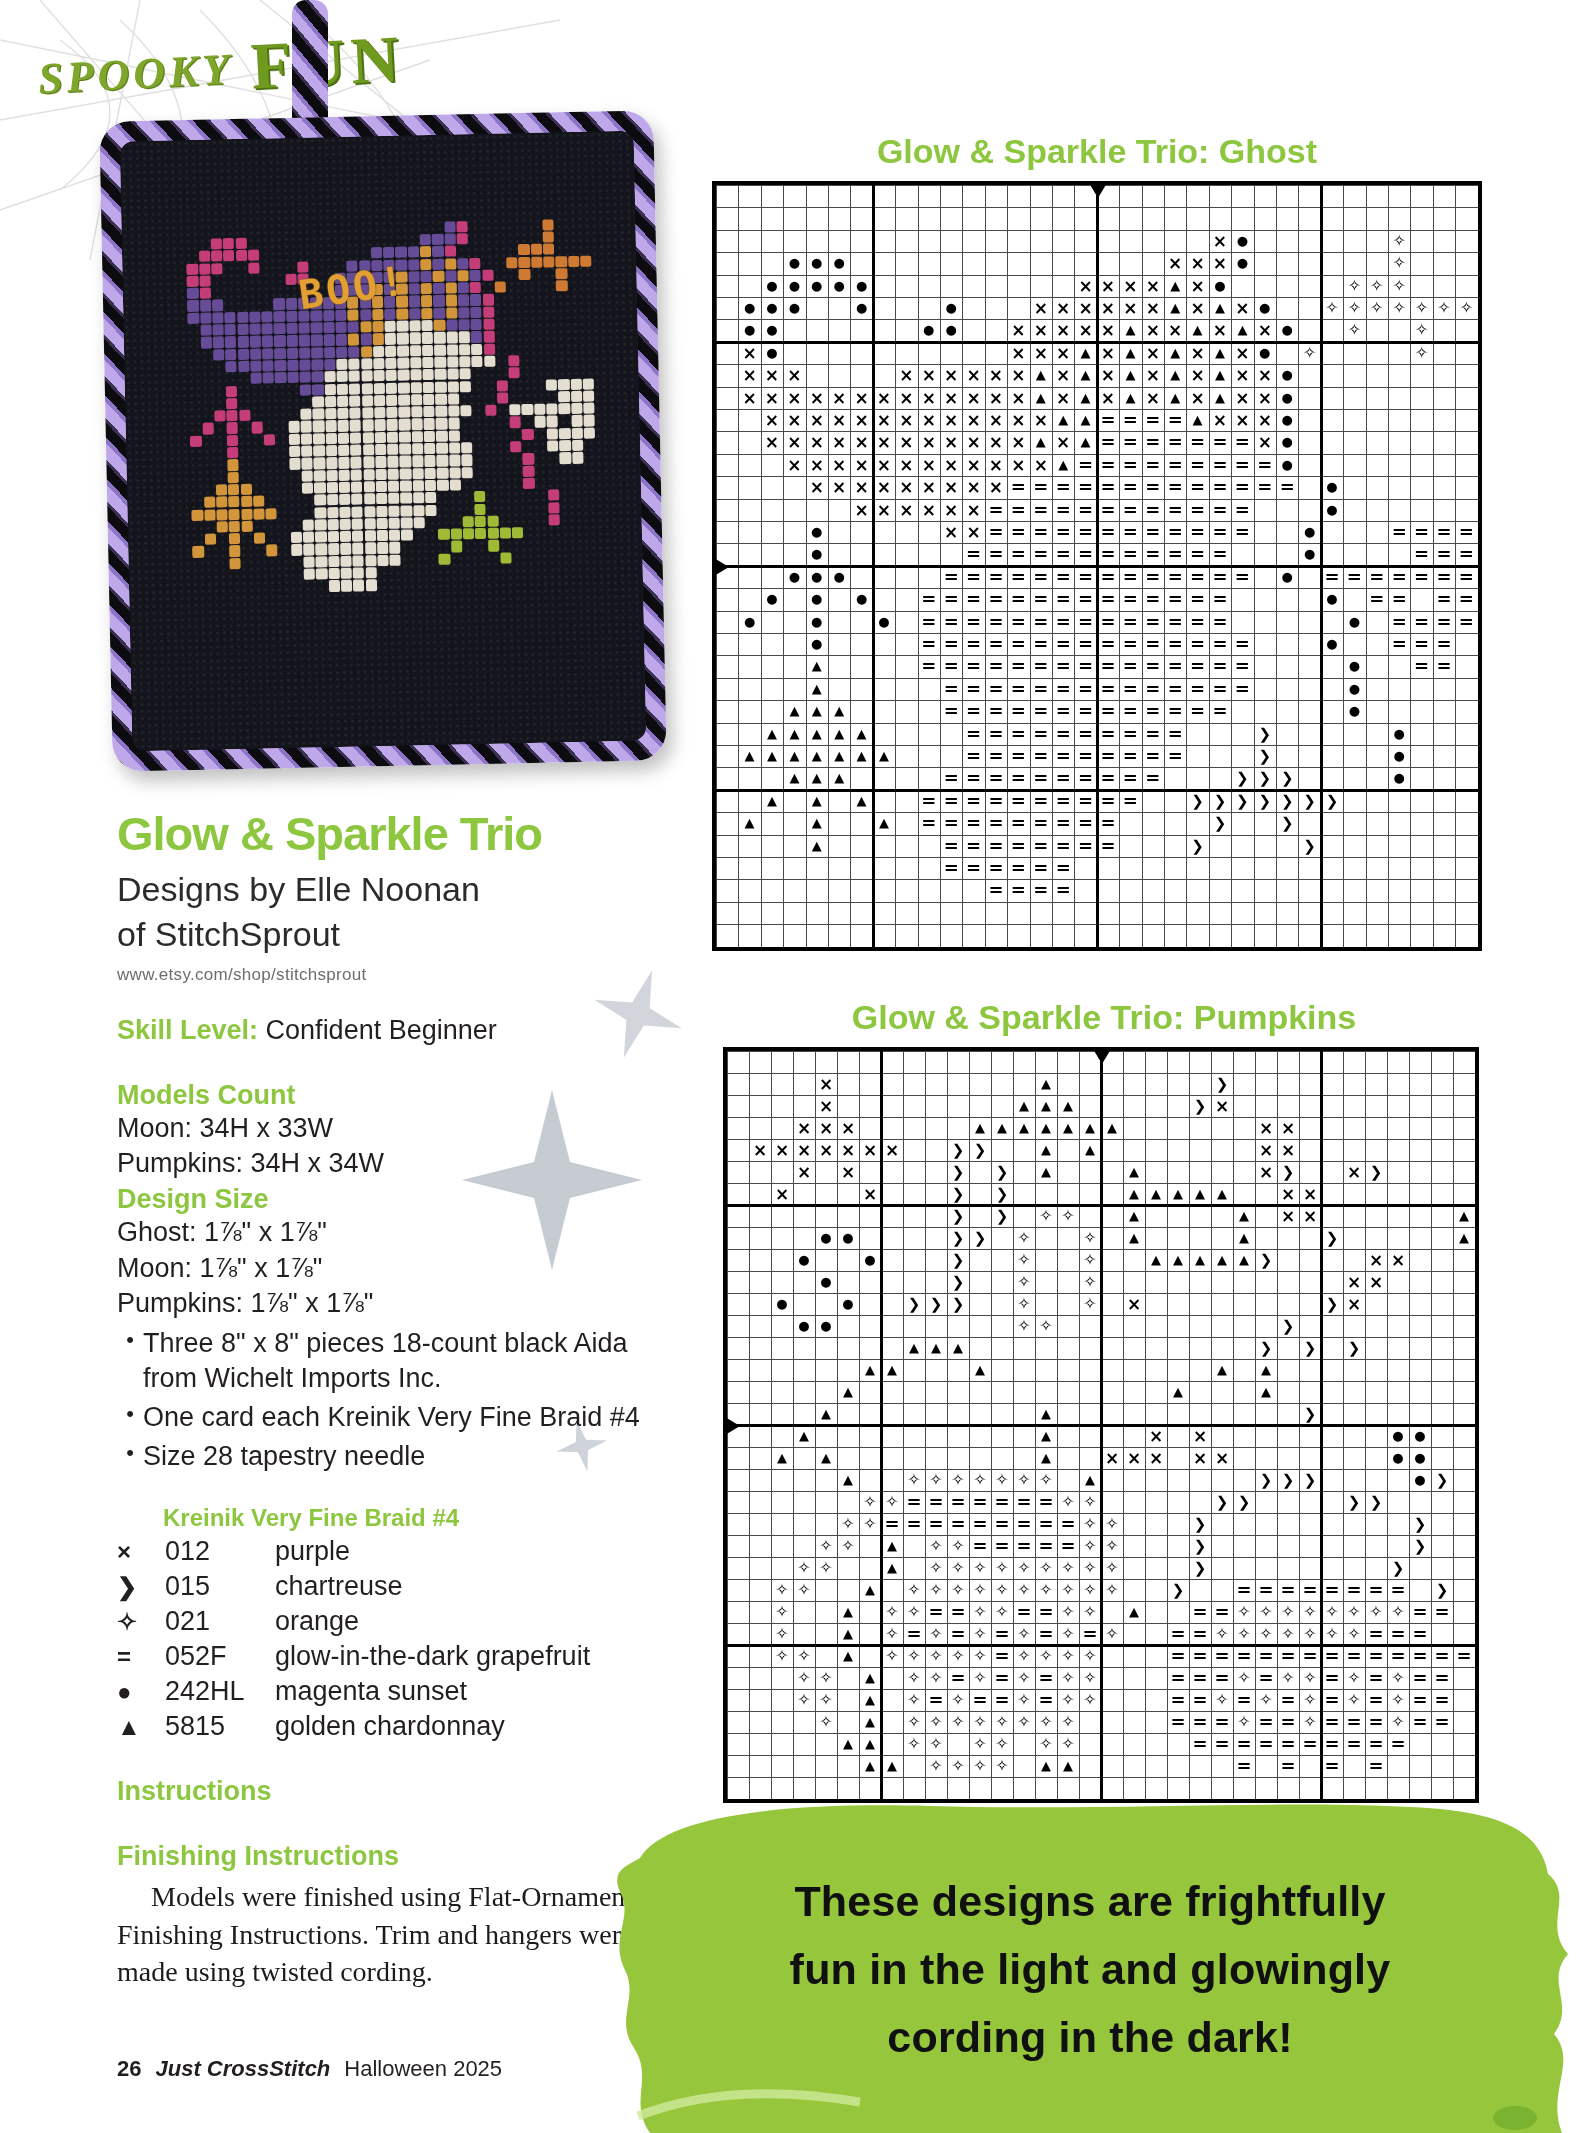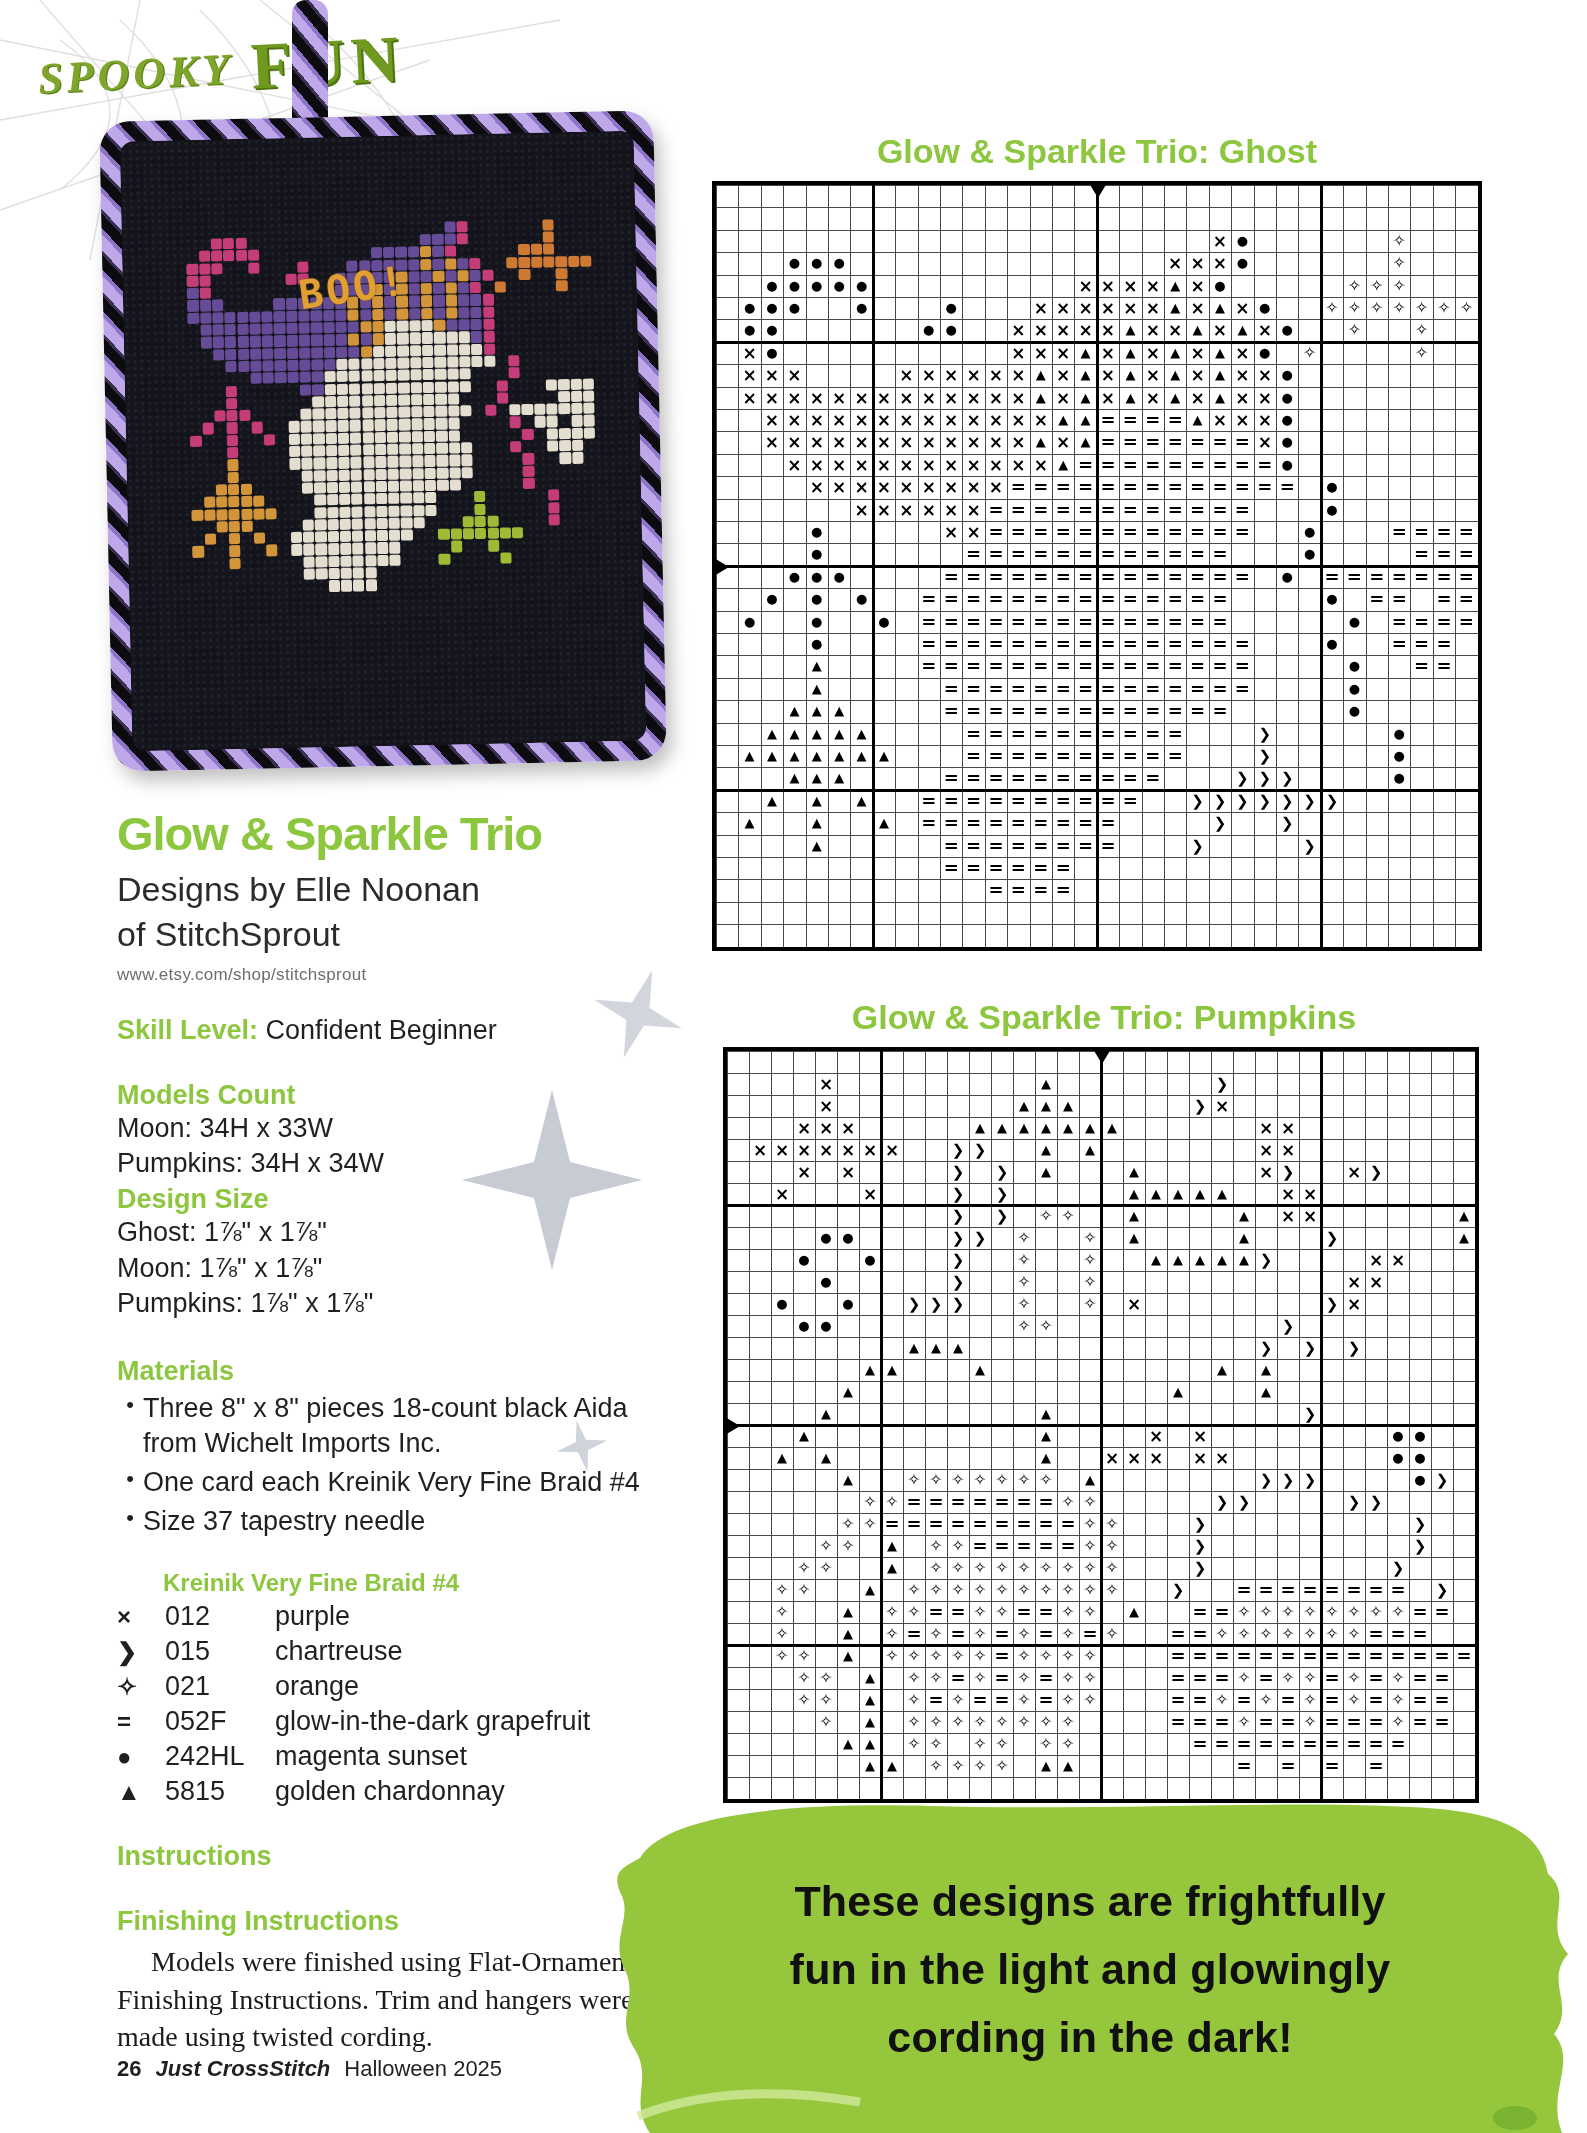--- a/index.html
+++ b/index.html
@@ -686,33 +686,32 @@
 
     <div class="sec-h">Models Count</div>
     <div class="plain-line">Moon: 34H x 33W</div>
     <div class="plain-line">Pumpkins: 34H x 34W</div>
 
     <div class="sec-h tight">Design Size</div>
     <div class="plain-line">Ghost: 1⅞" x 1⅞"</div>
     <div class="plain-line">Moon: 1⅞" x 1⅞"</div>
     <div class="plain-line">Pumpkins: 1⅞" x 1⅞"</div>
 
-    <div class="sec-h">Materials</div>
     <div class="bullets">
       <div class="bullet">
           <span class="dot">•</span>
           <span>Three 8" x 8" pieces 18-count black Aida from Wichelt Imports Inc.</span>
         </div>
       <div class="bullet">
           <span class="dot">•</span>
           <span>One card each Kreinik Very Fine Braid #4</span>
         </div>
       <div class="bullet">
           <span class="dot">•</span>
-          <span>Size 37 tapestry needle</span>
+          <span>Size 28 tapestry needle</span>
         </div>
     </div>
 
     <div class="key">
       <div class="key-h">Kreinik Very Fine Braid #4</div>
       <div id="key-rows">
           <div class="key-row">
             <span class="key-sym">×</span>
             <span class="key-code">012</span>
             <span class="key-name">purple</span>

